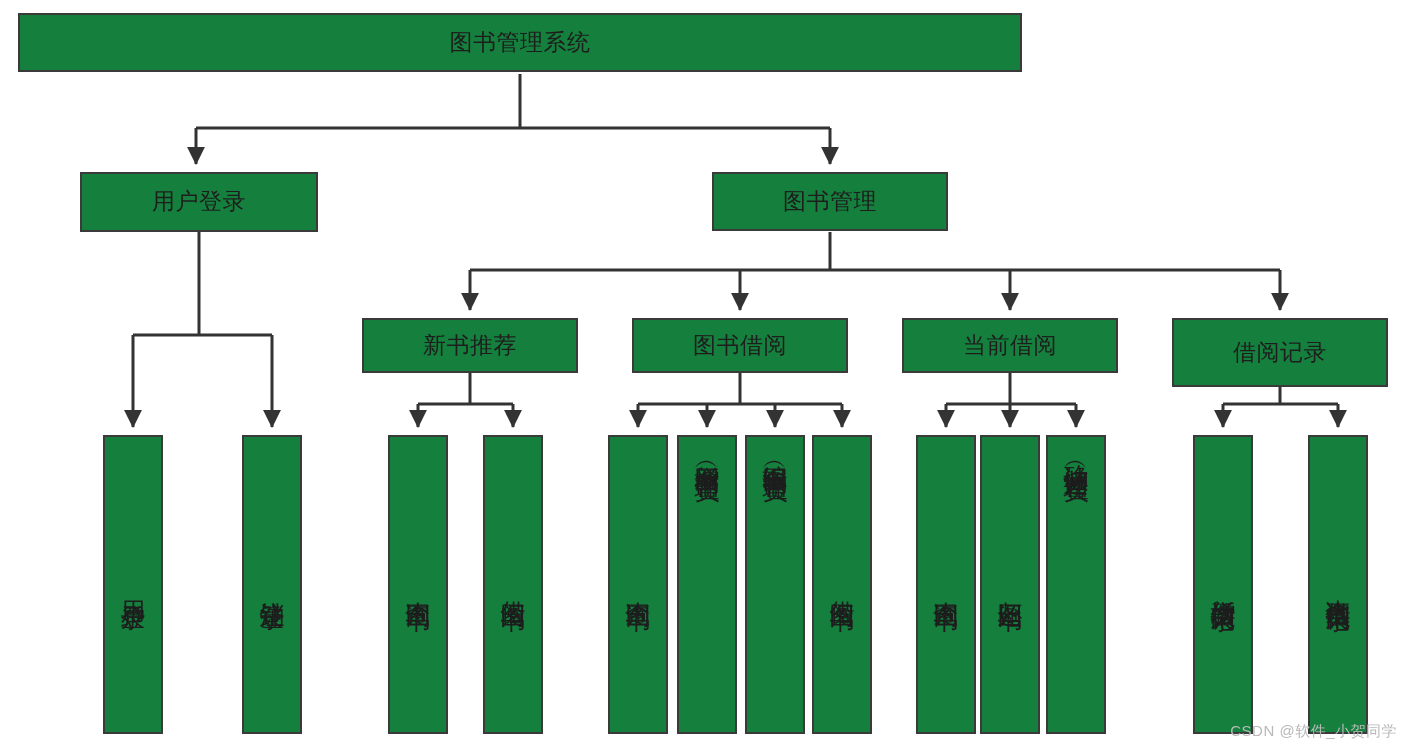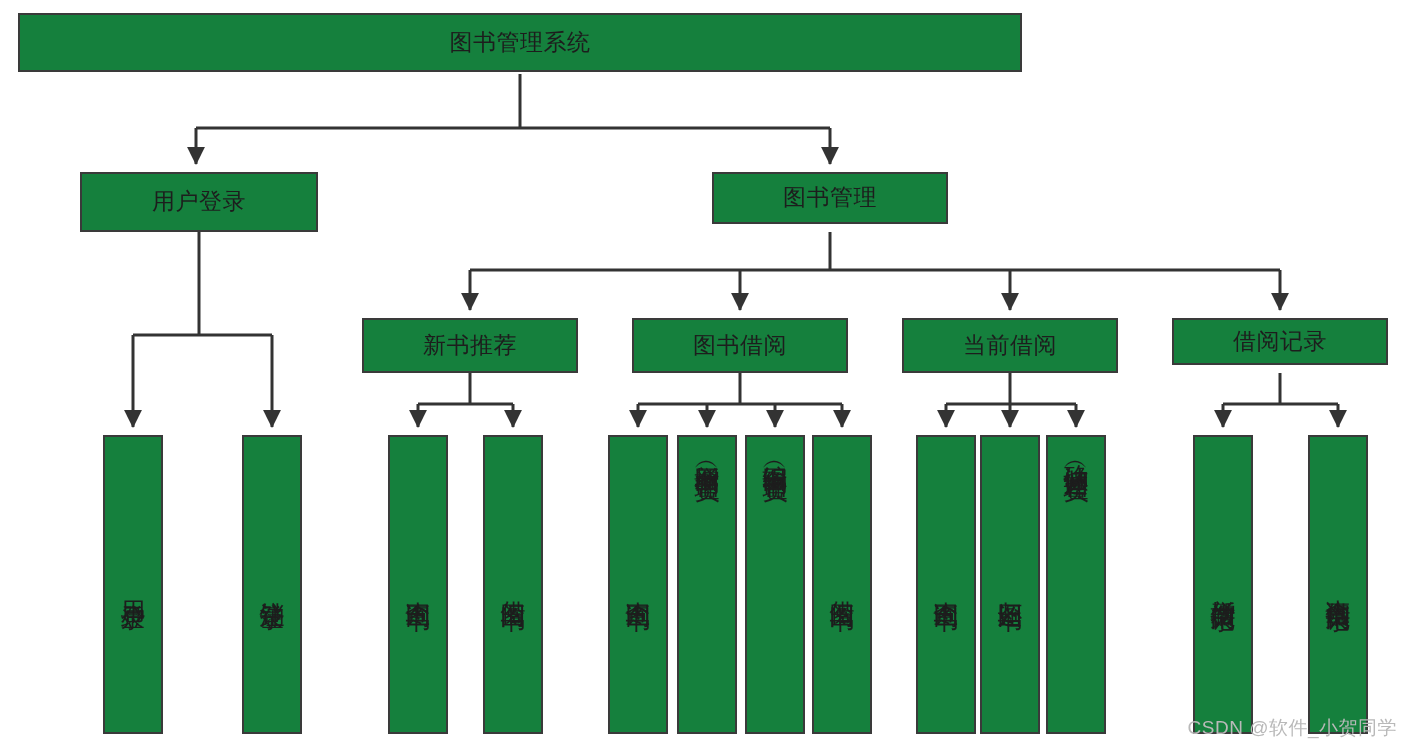--- a/index.html
+++ b/index.html
@@ -64,21 +64,21 @@
     white-space: nowrap;
   }
   .node.vert.center-text {
     align-items: center;
     padding-top: 0;
   }
   #watermark {
     position: absolute;
     right: 8px;
     bottom: 6px;
-    font-size: 19px;
+    font-size: 15px;
     color: #b9b9b9;
     letter-spacing: 0.5px;
     z-index: 5;
     white-space: nowrap;
   }
 </style>
 </head>
 <body>
 
 <div id="diagram-root">
@@ -138,37 +138,37 @@
   </svg>
 
   <div class="node root horiz" style="left:18px; top:13px; width:1004px; height:59px;">
     <span class="label">图书管理系统</span>
   </div>
 
   <div class="node horiz" style="left:80px; top:172px; width:238px; height:60px;">
     <span class="label">用户登录</span>
   </div>
 
-  <div class="node horiz" style="left:712px; top:172px; width:236px; height:52px;">
+  <div class="node horiz" style="left:712px; top:172px; width:236px; height:59px;">
     <span class="label">图书管理</span>
   </div>
 
   <div class="node horiz" style="left:362px; top:318px; width:216px; height:55px;">
     <span class="label">新书推荐</span>
   </div>
 
   <div class="node horiz" style="left:902px; top:318px; width:216px; height:55px;">
     <span class="label">当前借阅</span>
   </div>
 
   <div class="node horiz" style="left:632px; top:318px; width:216px; height:55px;">
     <span class="label">图书借阅</span>
   </div>
 
-  <div class="node horiz" style="left:1172px; top:318px; width:216px; height:47px;">
+  <div class="node horiz" style="left:1172px; top:318px; width:216px; height:69px;">
     <span class="label">借阅记录</span>
   </div>
 
   <div class="node vert center-text" style="left:103px; top:435px; width:60px; height:299px;">
     <span class="label">用户登录</span>
   </div>
 
   <div class="node vert center-text" style="left:242px; top:435px; width:60px; height:299px;">
     <span class="label">注销登录</span>
   </div>

